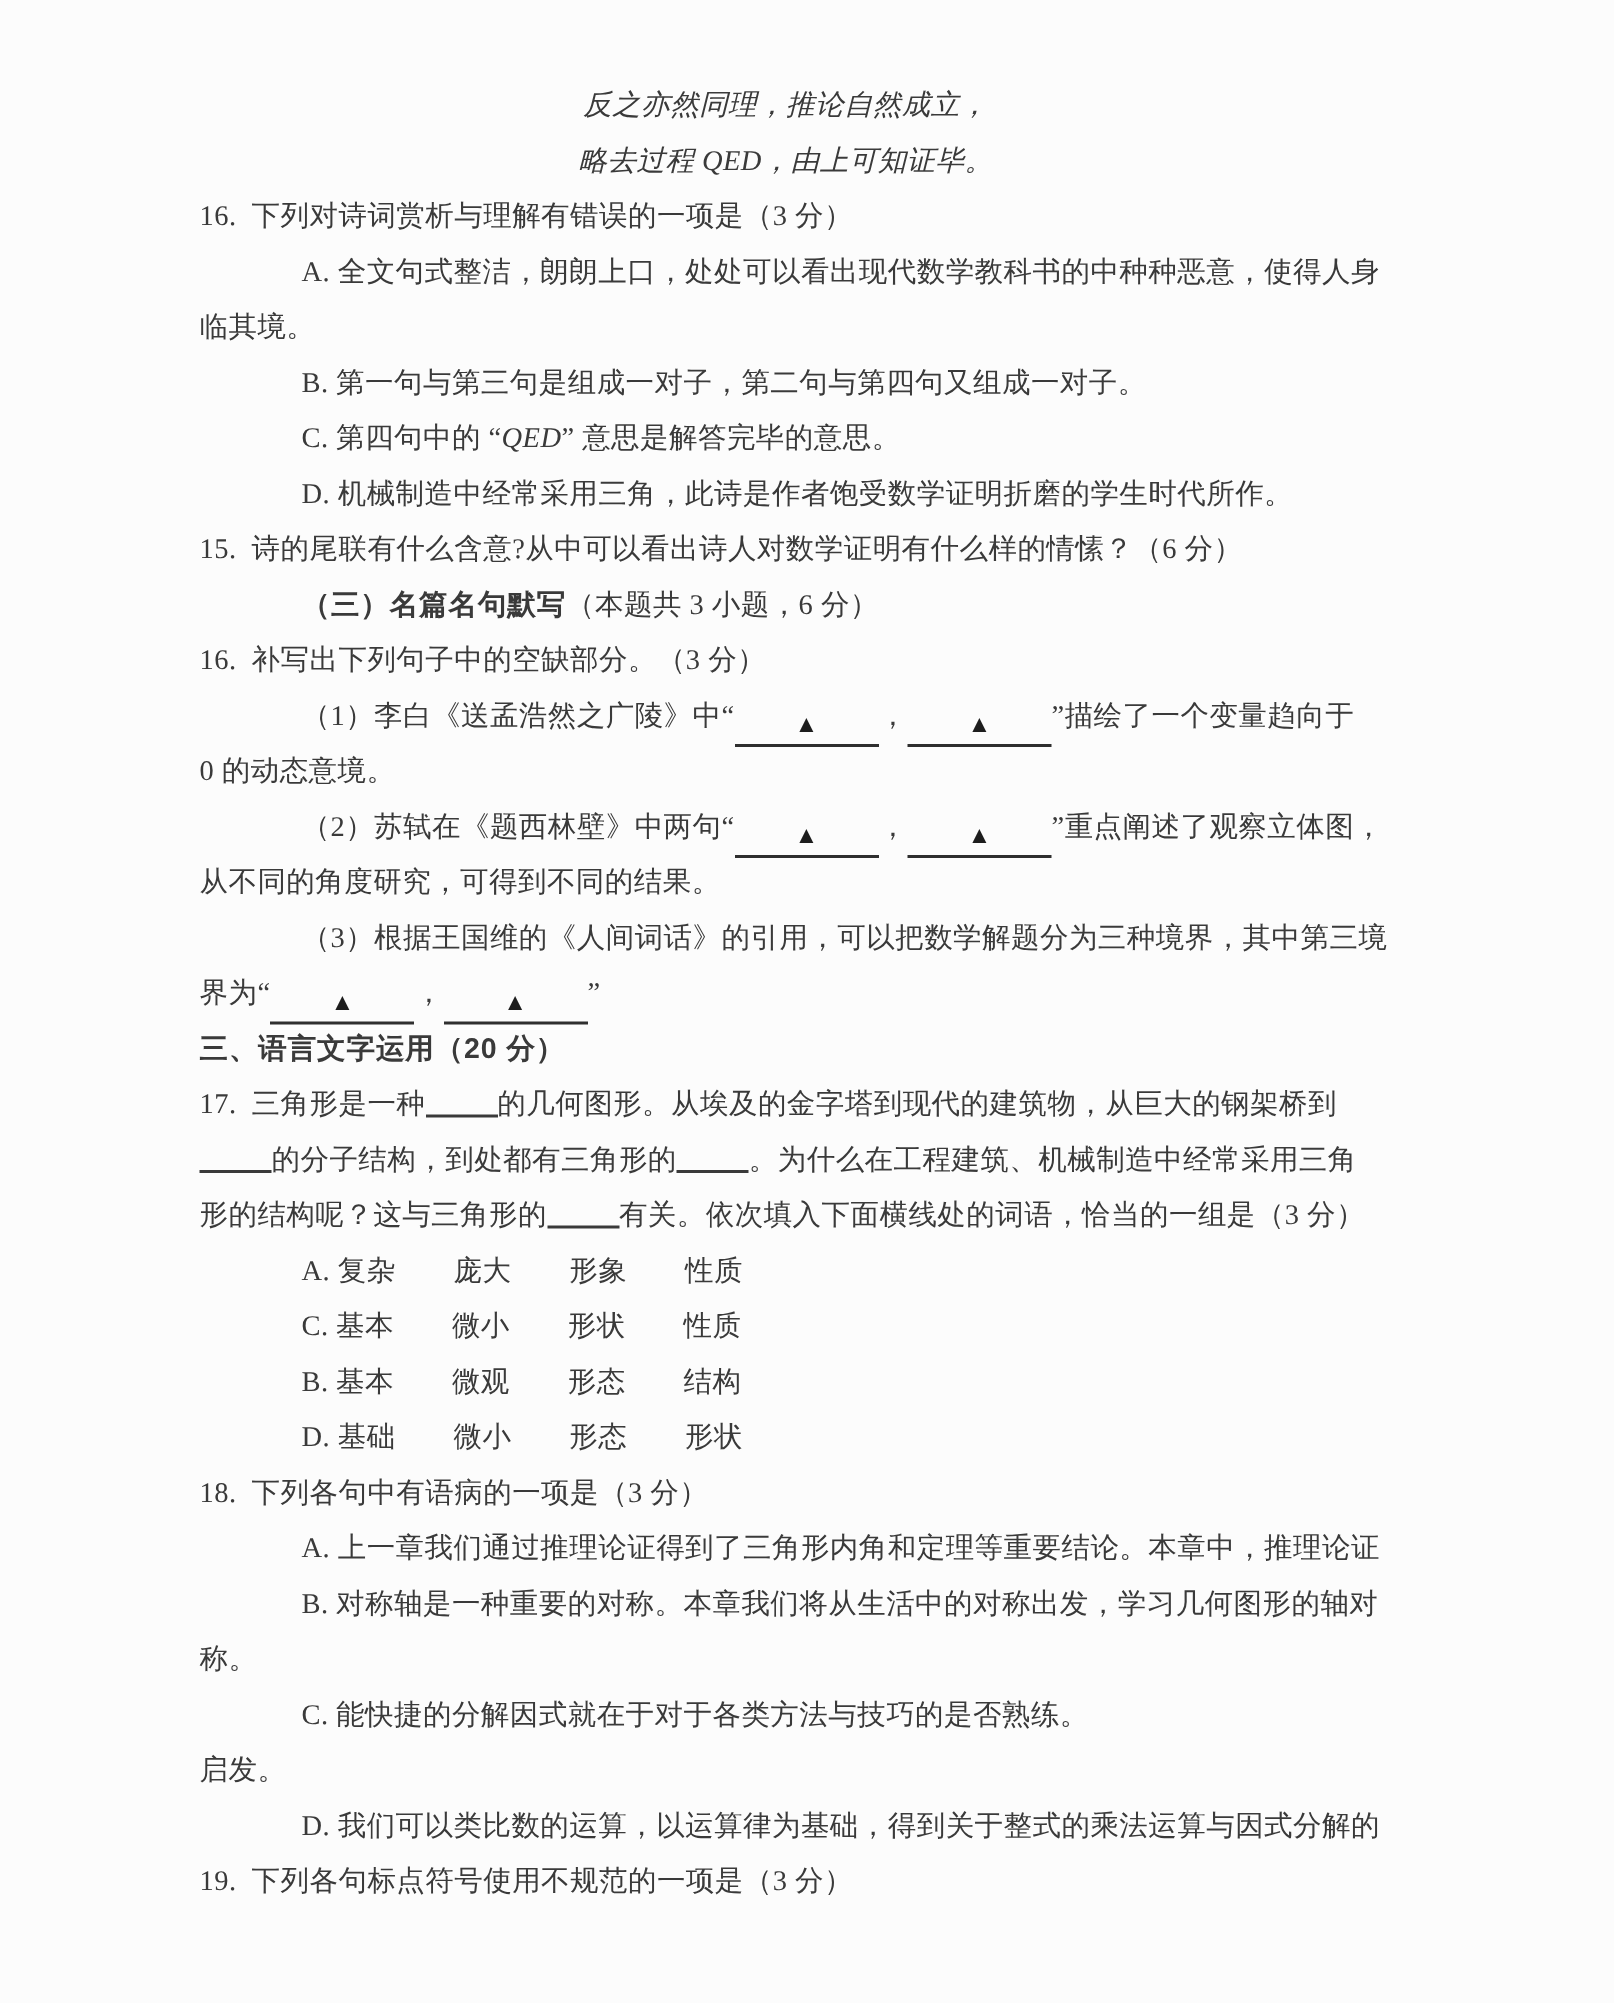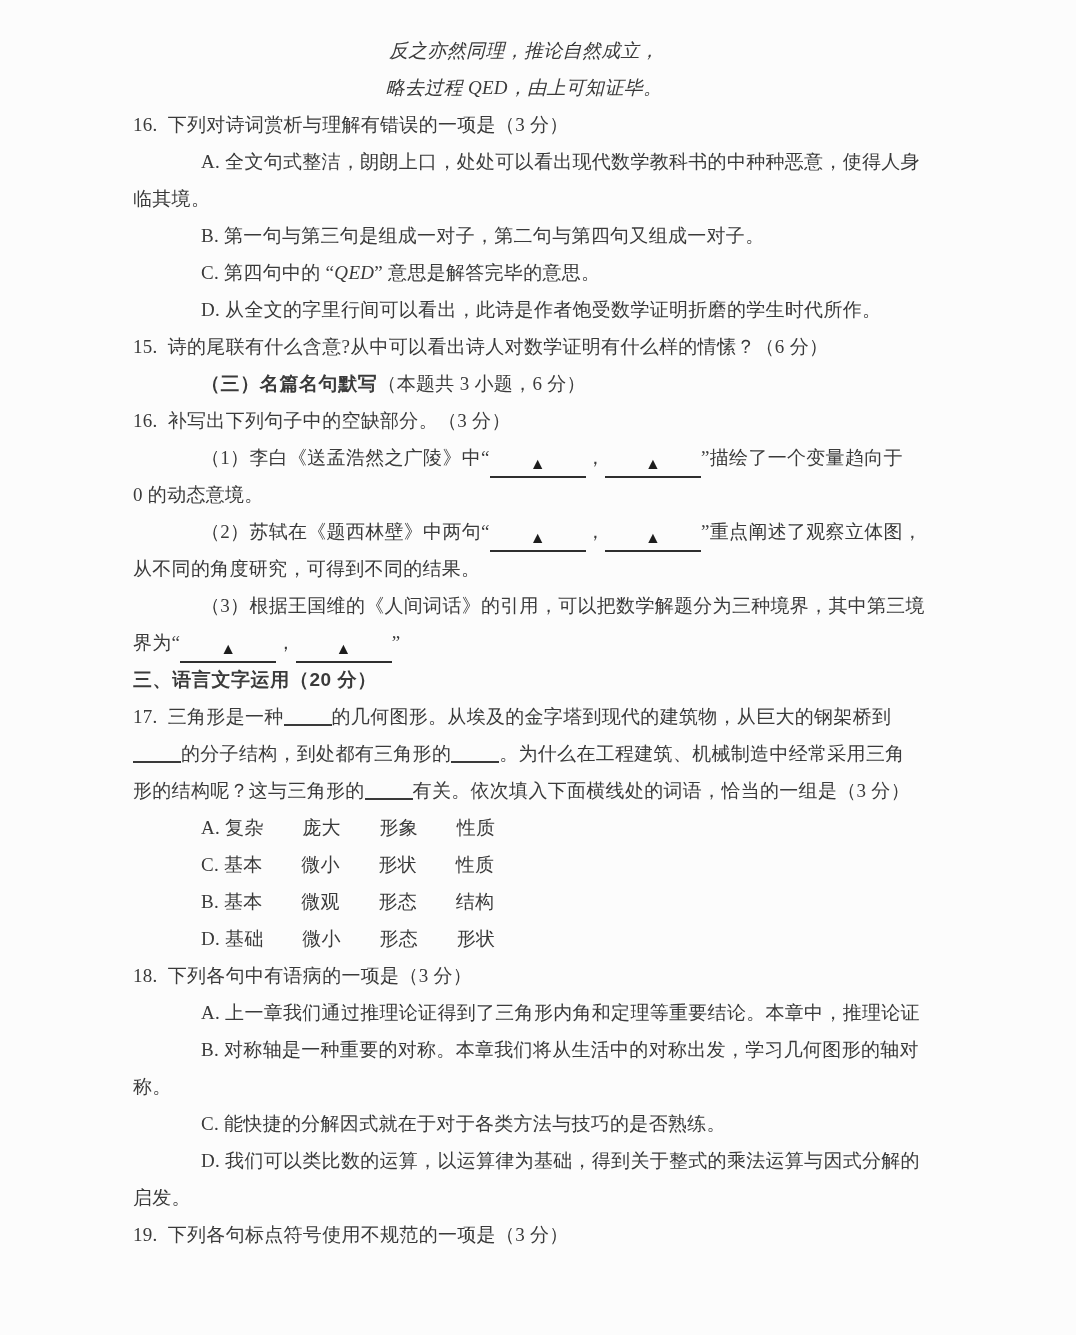--- a/index.html
+++ b/index.html
@@ -8,21 +8,21 @@
     background: #fcfcfc;
   }
   body {
     width: 1076px;
     height: 1335px;
     overflow: hidden;
     font-family: "Liberation Serif", "DejaVu Serif", serif;
     color: #3a3a3a;
   }
   .doc {
-    padding: 32px 0 0 133px;
+    padding: 52px 0 0 133px;
     width: 800px;
   }
   .line {
     white-space: pre;
     height: 37px;
     line-height: 37px;
     font-size: 19px;
     letter-spacing: 0.3px;
   }
   
@@ -72,21 +72,21 @@
 <body>
 
 <main class="doc">
   <div class="line c">反之亦然同理，推论自然成立，</div>
   <div class="line c">略去过程 <span class="qed">QED</span>，由上可知证毕。</div>
   <div class="line">16.  下列对诗词赏析与理解有错误的一项是（3 分）</div>
   <div class="line o">A. 全文句式整洁，朗朗上口，处处可以看出现代数学教科书的中种种恶意，使得人身</div>
   <div class="line">临其境。</div>
   <div class="line o">B. 第一句与第三句是组成一对子，第二句与第四句又组成一对子。</div>
   <div class="line o">C. 第四句中的 “<span class="qed">QED</span>” 意思是解答完毕的意思。</div>
-  <div class="line o">D. 从全文的字里行间可以看出，此诗是作者饱受数学证明折磨的学生时代所作。</div>
+  <div class="line o">D. 机械制造中经常采用三角，此诗是作者饱受数学证明折磨的学生时代所作。</div>
   <div class="line">15.  诗的尾联有什么含意?从中可以看出诗人对数学证明有什么样的情愫？（6 分）</div>
   <div class="line o"><span class="bseg">（三）名篇名句默写</span><span>（本题共 3 小题，6 分）</span></div>
   <div class="line">16.  补写出下列句子中的空缺部分。（3 分）</div>
   <div class="line o">（1）李白《送孟浩然之广陵》中“<span class="tri">▲</span>，<span class="tri">▲</span>”描绘了一个变量趋向于</div>
   <div class="line">0 的动态意境。</div>
   <div class="line o">（2）苏轼在《题西林壁》中两句“<span class="tri">▲</span>，<span class="tri">▲</span>”重点阐述了观察立体图，</div>
   <div class="line">从不同的角度研究，可得到不同的结果。</div>
   <div class="line o">（3）根据王国维的《人间词话》的引用，可以把数学解题分为三种境界，其中第三境</div>
   <div class="line">界为“<span class="tri">▲</span>，<span class="tri">▲</span>”</div>
   <div class="line h">三、语言文字运用（20 分）</div>
@@ -95,16 +95,16 @@
   <div class="line">形的结构呢？这与三角形的<span class="ub"></span>有关。依次填入下面横线处的词语，恰当的一组是（3 分）</div>
   <div class="line o">A. 复杂　　庞大　　形象　　性质</div>
   <div class="line o">C. 基本　　微小　　形状　　性质</div>
   <div class="line o">B. 基本　　微观　　形态　　结构</div>
   <div class="line o">D. 基础　　微小　　形态　　形状</div>
   <div class="line">18.  下列各句中有语病的一项是（3 分）</div>
   <div class="line o">A. 上一章我们通过推理论证得到了三角形内角和定理等重要结论。本章中，推理论证</div>
   <div class="line o">B. 对称轴是一种重要的对称。本章我们将从生活中的对称出发，学习几何图形的轴对</div>
   <div class="line">称。</div>
   <div class="line o">C. 能快捷的分解因式就在于对于各类方法与技巧的是否熟练。</div>
+  <div class="line">启发。</div>
   <div class="line o">D. 我们可以类比数的运算，以运算律为基础，得到关于整式的乘法运算与因式分解的</div>
-  <div class="line">启发。</div>
   <div class="line">19.  下列各句标点符号使用不规范的一项是（3 分）</div>
 </main>
 
 </body></html>

